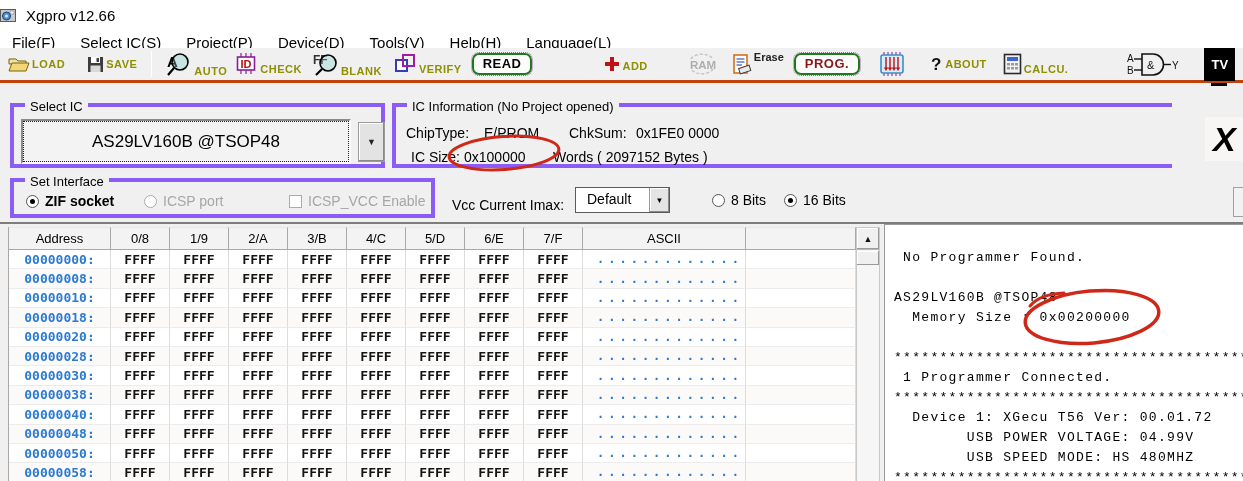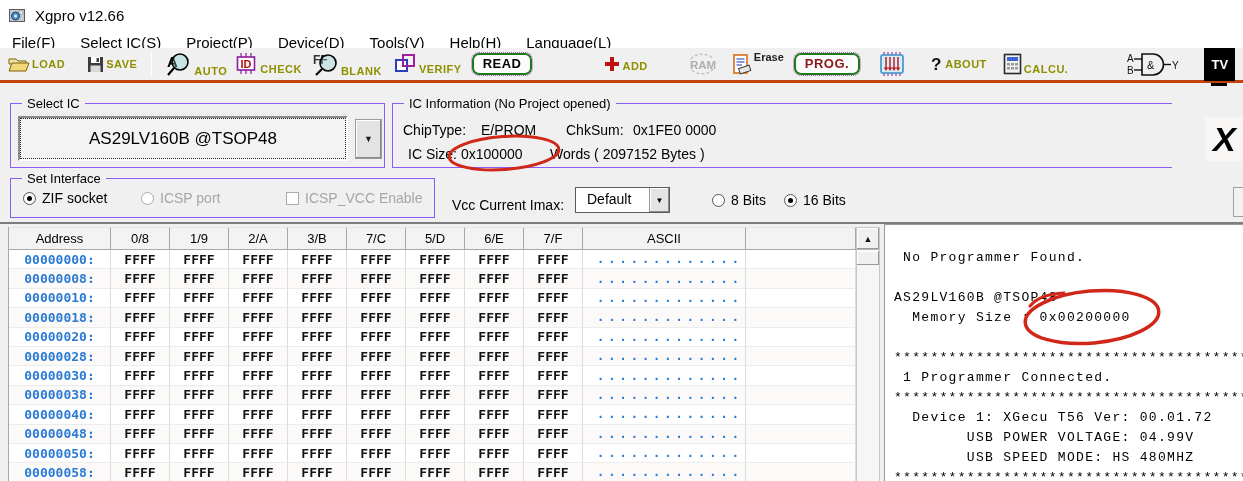--- a/index.html
+++ b/index.html
@@ -1,21 +1,21 @@
 <!DOCTYPE html>
 <html><head>
 <meta charset="utf-8">
 <style>
   * { box-sizing: border-box; margin: 0; padding: 0; }
   html,body { width:1243px; height:481px; overflow:hidden; }
   body { font-family:"Liberation Sans",sans-serif; background:#f0f0f0; position:relative; color:#000; }
 
   
   .titlebar { position:absolute; top:0; left:0; width:100%; height:30px; background:#fff;
-              display:flex; align-items:center; padding-left:9px; font-size:15px; }
+              display:flex; align-items:center; font-size:15px; }
   .titlebar .app-ic { margin-right:9px; display:inline-flex; }
   .menubar { position:absolute; top:30px; left:0; width:100%; height:26px; background:#fff;
              display:flex; align-items:center; font-size:15px; border-bottom:1px solid #ececec; }
   .menu-item { padding:0 13px 0 6px; margin-left:6px; cursor:default; }
 
   
   .toolbar { position:absolute; top:48px; left:0; width:100%; height:35px; background:#f0f0f0;
              border-bottom:3px solid #c2410c; display:flex; align-items:center; }
   .tbtn { display:flex; align-items:flex-end; cursor:default; }
   .tlabel { font-size:11px; font-weight:bold; color:#8f8f00; margin-left:2px; letter-spacing:.5px; }
@@ -25,21 +25,21 @@
              padding:1px 9px 2px 9px; font-size:13px; font-weight:bold; letter-spacing:.5px; }
   .cmd-btn.prog { color:#8c1616; }
   .ram-btn { opacity:.95; }
   .erase-wrap { display:flex; align-items:flex-start; }
   .erase-lbl { font-size:11px; font-weight:bold; color:#222; margin:-1px 0 0 1px; }
   .tv-btn { background:#000; color:#fff; font-weight:bold; font-size:13px; width:31px; height:33px;
             display:flex; align-items:center; justify-content:center; position:relative; }
   .tv-btn::after { content:""; position:absolute; bottom:-5px; left:7px; width:16px; height:3px; background:#000; }
 
   
-  .groupbox { position:absolute; border:1px solid #8b5cf6; background:#f0f0f0; }
+  .groupbox { position:absolute; border:4px solid #8b5cf6; background:#f0f0f0; }
   .grouplabel { position:absolute; top:-8px; left:11px; background:#f0f0f0; padding:0 5px; font-size:13px; }
 
   .gb-selectic { left:10px; top:103px; width:375px; height:65px; }
   .ic-combo { position:absolute; left:7px; top:12px; width:330px; height:45px;
               border:2px solid #8a8a8a; border-right-color:#fdfdfd; border-bottom-color:#fdfdfd;
               background:#f3f3f3; display:flex; align-items:center; justify-content:center; }
   .ic-combo .focus { border:1px dotted #222; width:100%; height:100%; display:flex;
                      align-items:center; justify-content:center; font-size:17px; }
   .ic-drop { position:absolute; left:344px; top:15px; width:27px; height:40px; background:#e3e3e3;
              border:1px solid #9a9a9a; display:flex; align-items:center; justify-content:center;
@@ -327,21 +327,21 @@
   <span class="ici-line" style="left:157px; top:42px;">Words ( 2097152 Bytes )</span>
 </div>
 <div class="x-logo">
   <span>X</span>
 </div>
 
 <div class="groupbox gb-setif">
   <span class="grouplabel">Set Interface</span>
   <div class="if-row" style="left:12px">
     <span class="radio checked"></span>
-    <span style="font-weight:normal">ZIF socket</span>
+    <span style="font-weight:bold">ZIF socket</span>
   </div>
   <div class="if-row" style="left:130px">
     <span class="radio dis"></span>
     <span class="dis-txt">ICSP port</span>
   </div>
   <div class="if-row" style="left:275px">
     <span class="checkbox"></span>
     <span class="dis-txt">ICSP_VCC Enable</span>
   </div>
 </div>
@@ -362,21 +362,21 @@
 
 <div class="main">
 
   <div class="hex-table">
     <div class="hex-header">
       <div class="hh w-addr">Address</div>
       <div class="hh w-val">0/8</div>
       <div class="hh w-val">1/9</div>
       <div class="hh w-val">2/A</div>
       <div class="hh w-val">3/B</div>
-      <div class="hh w-val">7/C</div>
+      <div class="hh w-val">4/C</div>
       <div class="hh w-val">5/D</div>
       <div class="hh w-val">6/E</div>
       <div class="hh w-val">7/F</div>
       <div class="hh w-ascii">ASCII</div>
       <div class="hh w-fill"></div>
     </div>
     <div id="hex-body">
         <div class="hex-row">
           <div class="hc addr w-addr">00000000:</div>
           <div class="hc val w-val">FFFF</div>

